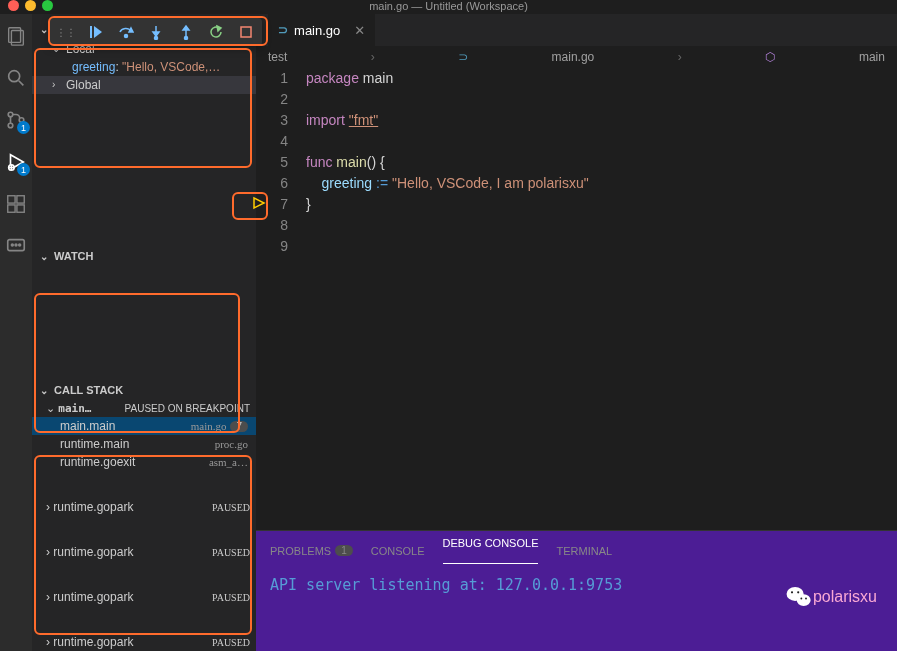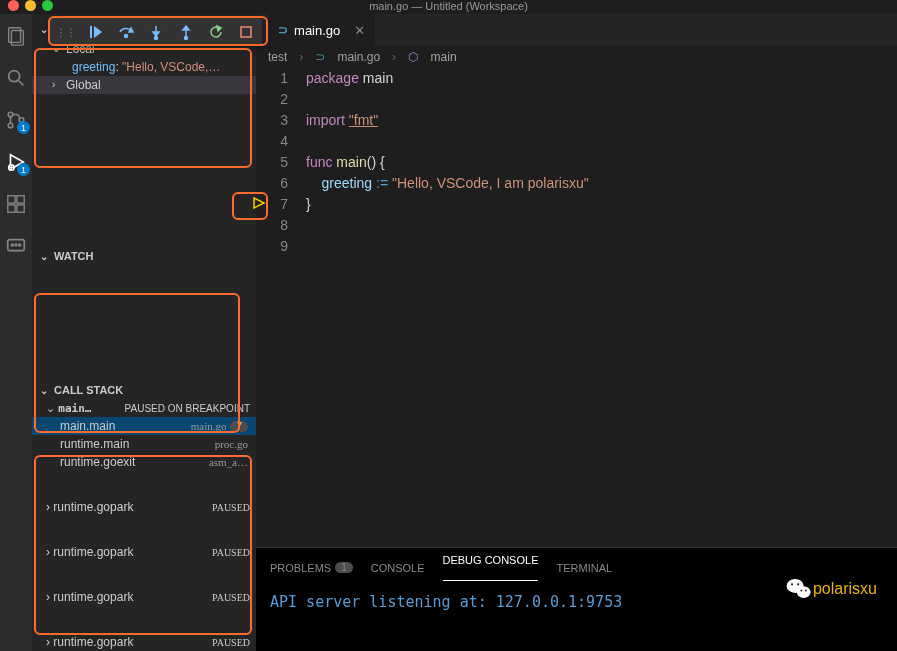--- a/index.html
+++ b/index.html
@@ -39,43 +39,43 @@
 .stack-top .status { font-size: 10px; color: #ccc; }
 .thread-row { display: flex; align-items: center; justify-content: space-between; padding: 2px 6px 2px 14px; font-size: 12px; font-family: Menlo, monospace; margin-top: 27px; }
 .thread-row .status { font-size: 10px; font-family: -apple-system; color: #ccc; }
 .line-pill { background: #4d4d4d; border-radius: 8px; padding: 0 6px; font-size: 10px; margin-left: 4px; }
 .hl-orange { border: 2px solid #ff6b2c; border-radius: 6px; position: absolute; z-index: 200; pointer-events: none; }
 .main-area { flex: 1; display: flex; flex-direction: column; background: #1e1e1e; }
 .tab-bar { height: 32px; background: #252526; display: flex; align-items: center; padding-left: 12px; }
 .tab { display: flex; align-items: center; gap: 6px; padding: 0 10px; height: 32px; background: #1e1e1e; color: #fff; font-size: 13px; cursor: pointer; }
 .tab .file-icon { color: #519aba; font-size: 12px; font-weight: bold; }
 .tab .close { color: #888; cursor: pointer; }
-.breadcrumb { height: 22px; display: flex; align-items: center; padding: 0 12px; font-size: 12px; color: #a0a0a0; gap: 12px; }
+.breadcrumb { height: 22px; display: flex; align-items: center; padding: 0 12px; font-size: 12px; color: #a0a0a0; gap: 12px; justify-content: space-between; }
 .breadcrumb .sep { color: #666; }
 .editor { flex: 1; display: flex; font-family: Menlo, Consolas, monospace; font-size: 14px; position: relative; }
 .gutter { width: 50px; text-align: right; color: #858585; padding-right: 18px; user-select: none; }
 .gutter .ln { height: 21px; line-height: 21px; position: relative; }
 .gutter .current-arrow { position: absolute; left: -4px; top: 2px; }
 .code-lines { flex: 1; }
 .code-line { height: 21px; line-height: 21px; white-space: pre; }
 .code-line.exec { background: #4b4b18; }
 .tok-kw { color: #c586c0; }
 .tok-fn { color: #dcdcaa; }
 .tok-str { color: #ce9178; }
 .tok-id { color: #9cdcfe; }
 .tok-plain { color: #d4d4d4; }
 .tok-op { color: #569cd6; }
 .tok-underline { text-decoration: underline; }
-.bottom-panel { height: 104px; border-top: 1px solid #333; background: #000000; display: flex; flex-direction: column; }
+.bottom-panel { height: 121px; border-top: 1px solid #333; background: #4c1d95; display: flex; flex-direction: column; }
 .panel-tabs { display: flex; gap: 18px; padding: 6px 14px; font-size: 11px; color: #888; }
 .panel-tab { cursor: pointer; display: flex; align-items: center; gap: 4px; }
 .panel-tab.active { color: #fff; border-bottom: 1px solid #fff; padding-bottom: 14px; }
 .count-badge { background: #4d4d4d; border-radius: 8px; padding: 0 6px; font-size: 10px; }
 .console-out { padding: 6px 14px; font-family: Menlo, monospace; font-size: 15px; color: #569cd6; }
-.watermark { position: absolute; right: 20px; bottom: 48px; display: flex; align-items: center; gap: 0; color: #eab308; font-size: 16px; z-index: 300; }
+.watermark { position: absolute; right: 20px; bottom: 40px; display: flex; align-items: center; gap: 0; color: #f9a8d4; font-size: 16px; z-index: 300; }
 .wechat-icon { width: 28px; height: 28px; }
 svg { display: block; }
 </style>
 </head>
 <body>
 
 <div class="mac-dots">
   <span class="dot-red"></span>
   <span class="dot-yellow"></span>
   <span class="dot-green"></span>

